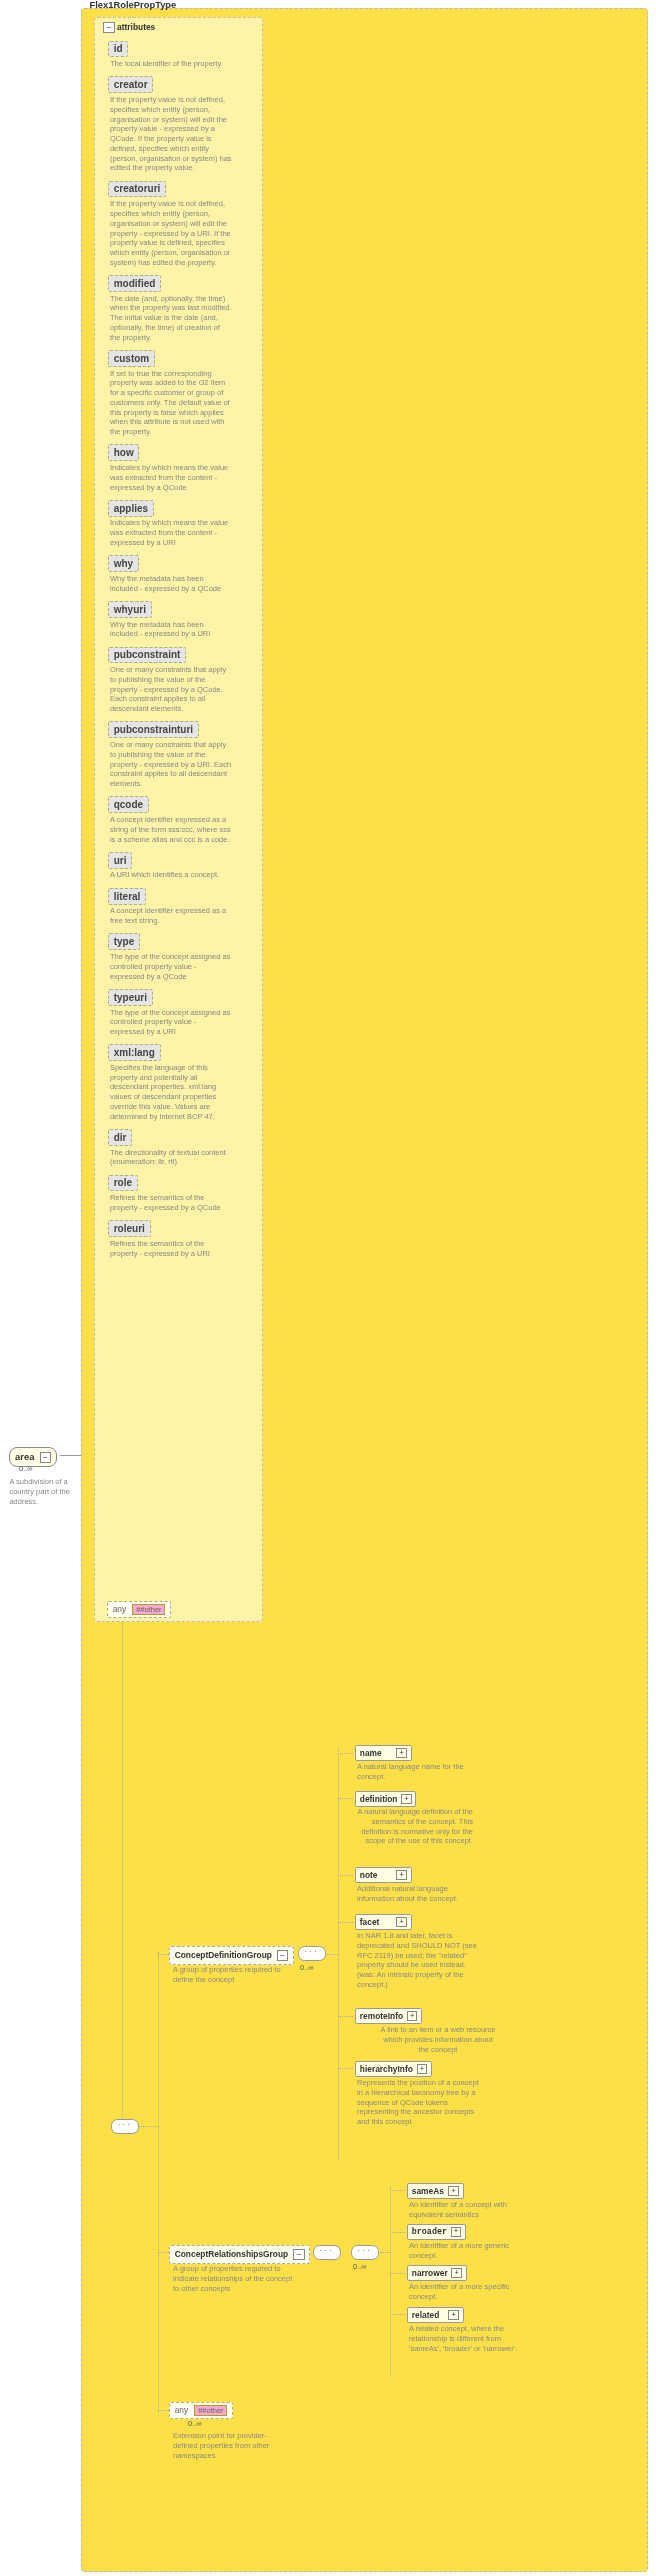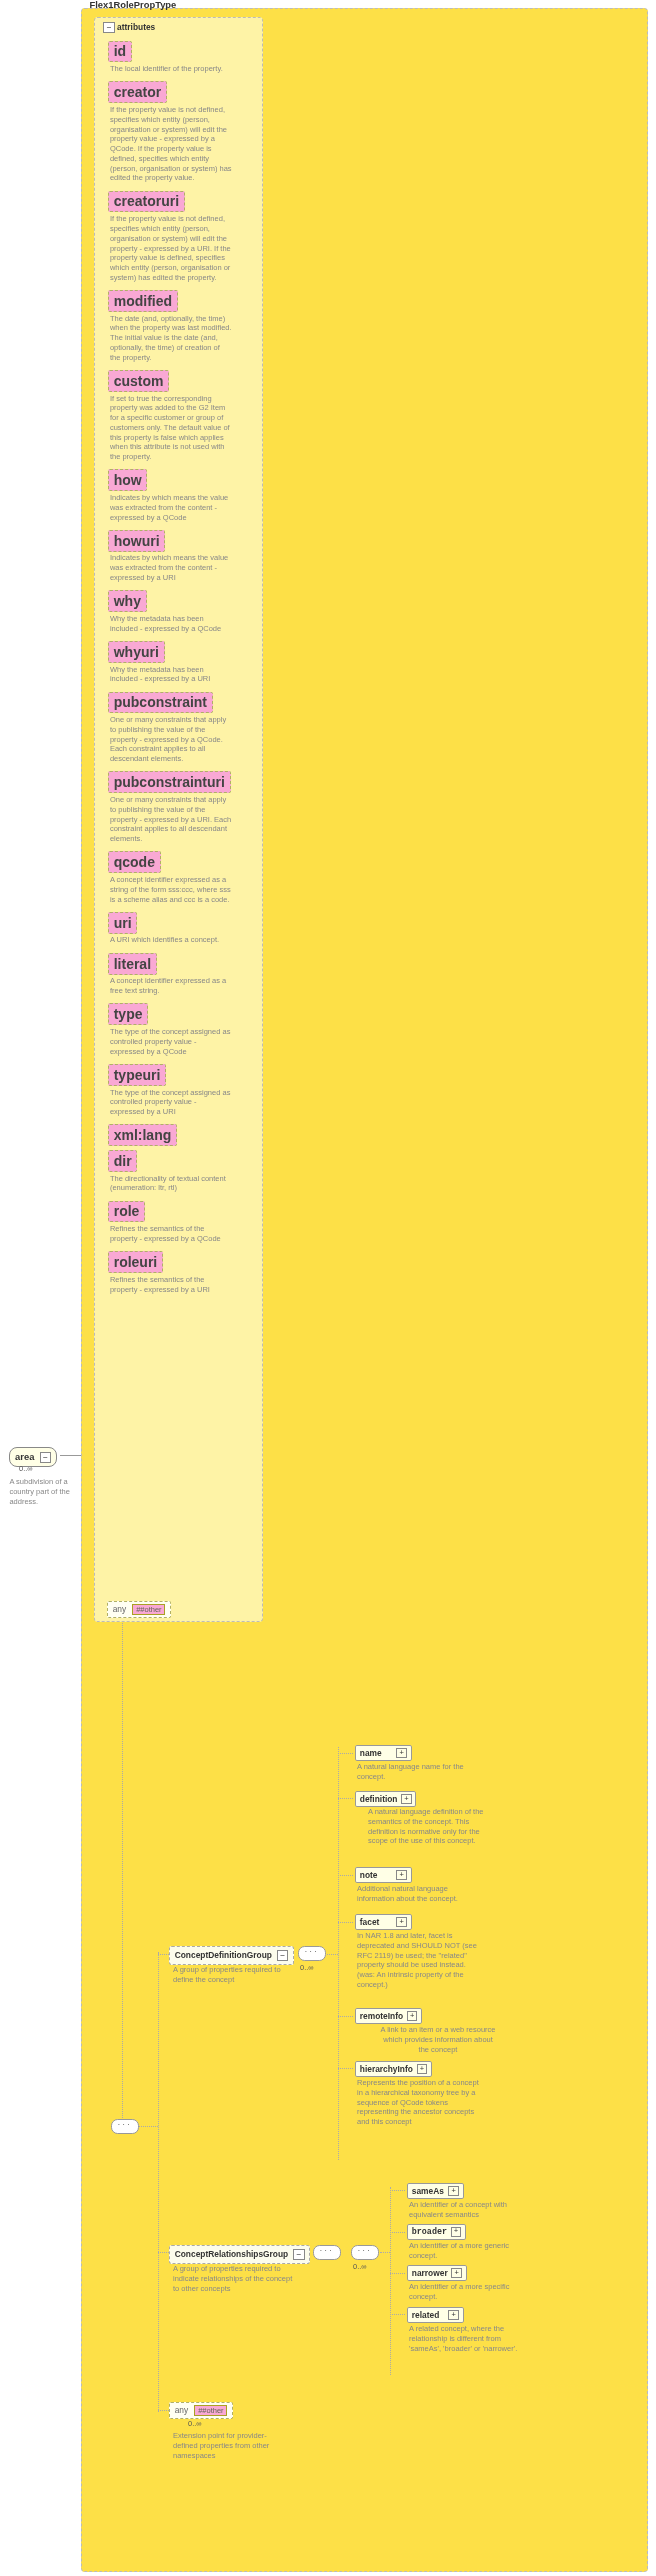--- a/index.html
+++ b/index.html
@@ -73,25 +73,25 @@
     left: 113px;
     top: 22.5px;
     width: 133px;
   }
   .attr {
     margin-bottom: 3.8px;
   }
   .attr-box {
     display: inline-block;
     border: 0.9px dashed #b0b066;
-    background: #f9a8d4;
+    background: #e5e5e5;
     padding: 1.9px 4.7px;
     border-radius: 1.9px;
     font-weight: bold;
-    font-size: 14px;
+    font-size: 10px;
     color: #444;
   }
   .attr-desc {
     font-size: 7.5px;
     color: #888;
     margin: 1.9px 0 7.5px 1.9px;
     line-height: 1.3;
     max-width: 122px;
   }
   
@@ -203,31 +203,31 @@
       <span class="expander">−</span>
       <span style="font-weight:bold;font-size:8.4px;">attributes</span>
     </div>
     <div class="attr-col" id="attr-col" style="left:13px;">
         <div class="attr"><span class="attr-box">id</span><div class="attr-desc">The local identifier of the property.</div></div>
         <div class="attr"><span class="attr-box">creator</span><div class="attr-desc">If the property value is not defined, specifies which entity (person, organisation or system) will edit the property value - expressed by a QCode. If the property value is defined, specifies which entity (person, organisation or system) has edited the property value.</div></div>
         <div class="attr"><span class="attr-box">creatoruri</span><div class="attr-desc">If the property value is not defined, specifies which entity (person, organisation or system) will edit the property - expressed by a URI. If the property value is defined, specifies which entity (person, organisation or system) has edited the property.</div></div>
         <div class="attr"><span class="attr-box">modified</span><div class="attr-desc">The date (and, optionally, the time) when the property was last modified. The initial value is the date (and, optionally, the time) of creation of the property.</div></div>
         <div class="attr"><span class="attr-box">custom</span><div class="attr-desc">If set to true the corresponding property was added to the G2 Item for a specific customer or group of customers only. The default value of this property is false which applies when this attribute is not used with the property.</div></div>
         <div class="attr"><span class="attr-box">how</span><div class="attr-desc">Indicates by which means the value was extracted from the content - expressed by a QCode</div></div>
-        <div class="attr"><span class="attr-box">howuri</span><div class="attr-desc">Indicates by which means the value was extracted from the content - expressed by a URI</div></div>
+        <div class="attr"><span class="attr-box">applies</span><div class="attr-desc">Indicates by which means the value was extracted from the content - expressed by a URI</div></div>
         <div class="attr"><span class="attr-box">why</span><div class="attr-desc">Why the metadata has been included - expressed by a QCode</div></div>
         <div class="attr"><span class="attr-box">whyuri</span><div class="attr-desc">Why the metadata has been included - expressed by a URI</div></div>
         <div class="attr"><span class="attr-box">pubconstraint</span><div class="attr-desc">One or many constraints that apply to publishing the value of the property - expressed by a QCode. Each constraint applies to all descendant elements.</div></div>
         <div class="attr"><span class="attr-box">pubconstrainturi</span><div class="attr-desc">One or many constraints that apply to publishing the value of the property - expressed by a URI. Each constraint applies to all descendant elements.</div></div>
         <div class="attr"><span class="attr-box">qcode</span><div class="attr-desc">A concept identifier expressed as a string of the form sss:ccc, where sss is a scheme alias and ccc is a code.</div></div>
         <div class="attr"><span class="attr-box">uri</span><div class="attr-desc">A URI which identifies a concept.</div></div>
         <div class="attr"><span class="attr-box">literal</span><div class="attr-desc">A concept identifier expressed as a free text string.</div></div>
         <div class="attr"><span class="attr-box">type</span><div class="attr-desc">The type of the concept assigned as controlled property value - expressed by a QCode</div></div>
         <div class="attr"><span class="attr-box">typeuri</span><div class="attr-desc">The type of the concept assigned as controlled property value - expressed by a URI</div></div>
-        <div class="attr"><span class="attr-box">xml:lang</span></div>
+        <div class="attr"><span class="attr-box">xml:lang</span><div class="attr-desc">Specifies the language of this property and potentially all descendant properties. xml:lang values of descendant properties override this value. Values are determined by Internet BCP 47.</div></div>
         <div class="attr"><span class="attr-box">dir</span><div class="attr-desc">The directionality of textual content (enumeration: ltr, rtl)</div></div>
         <div class="attr"><span class="attr-box">role</span><div class="attr-desc">Refines the semantics of the property - expressed by a QCode</div></div>
         <div class="attr"><span class="attr-box">roleuri</span><div class="attr-desc">Refines the semantics of the property - expressed by a URI</div></div>
       </div>
   </div>
 
   <div class="any-box" style="left:107px; top:1601px;">
     <span>any</span>
     <span class="yellow-bar">##other</span>
   </div>
@@ -251,21 +251,21 @@
 
   <div class="line dotted-v" style="left:338px; top:1747px; height:413px;"></div>
   <div class="line dotted-h" style="left:327px; top:1954px; width:11.3px;"></div>
 
   <div id="cdef-children">
       <div class="line dotted-h" style="left: 338px; top: 1753px; width: 15px;"></div>
       <div class="el-box" style="left: 355px; top: 1745px;"><span>name</span><span class="ex">+</span></div>
       <div class="el-desc" style="left: 357px; top: 1762px;">A natural language name for the concept.</div>
       <div class="line dotted-h" style="left: 338px; top: 1798px; width: 15px;"></div>
       <div class="el-box" style="left: 355px; top: 1791px;"><span>definition</span><span class="ex">+</span></div>
-      <div class="el-desc" style="left: 368px; top: 1807px;">A natural language definition of the semantics of the concept. This definition is normative only for the scope of the use of this concept.</div>
+      <div class="el-desc" style="left: 351px; top: 1807px; text-align: right;">A natural language definition of the semantics of the concept. This definition is normative only for the scope of the use of this concept.</div>
       <div class="line dotted-h" style="left: 338px; top: 1875px; width: 15px;"></div>
       <div class="el-box" style="left: 355px; top: 1867px;"><span>note</span><span class="ex">+</span></div>
       <div class="el-desc" style="left: 357px; top: 1884px;">Additional natural language information about the concept.</div>
       <div class="line dotted-h" style="left: 338px; top: 1922px; width: 15px;"></div>
       <div class="el-box" style="left: 355px; top: 1914px;"><span>facet</span><span class="ex">+</span></div>
       <div class="el-desc" style="left: 357px; top: 1931px;">In NAR 1.8 and later, facet is deprecated and SHOULD NOT (see RFC 2119) be used; the "related" property should be used instead. (was: An intrinsic property of the concept.)</div>
       <div class="line dotted-h" style="left: 338px; top: 2016px; width: 15px;"></div>
       <div class="el-box" style="left: 355px; top: 2008px;"><span>remoteInfo</span><span class="ex">+</span></div>
       <div class="el-desc" style="left: 377px; top: 2025px; text-align: center;">A link to an item or a web resource which provides information about the concept</div>
       <div class="line dotted-h" style="left: 338px; top: 2068px; width: 15px;"></div>

